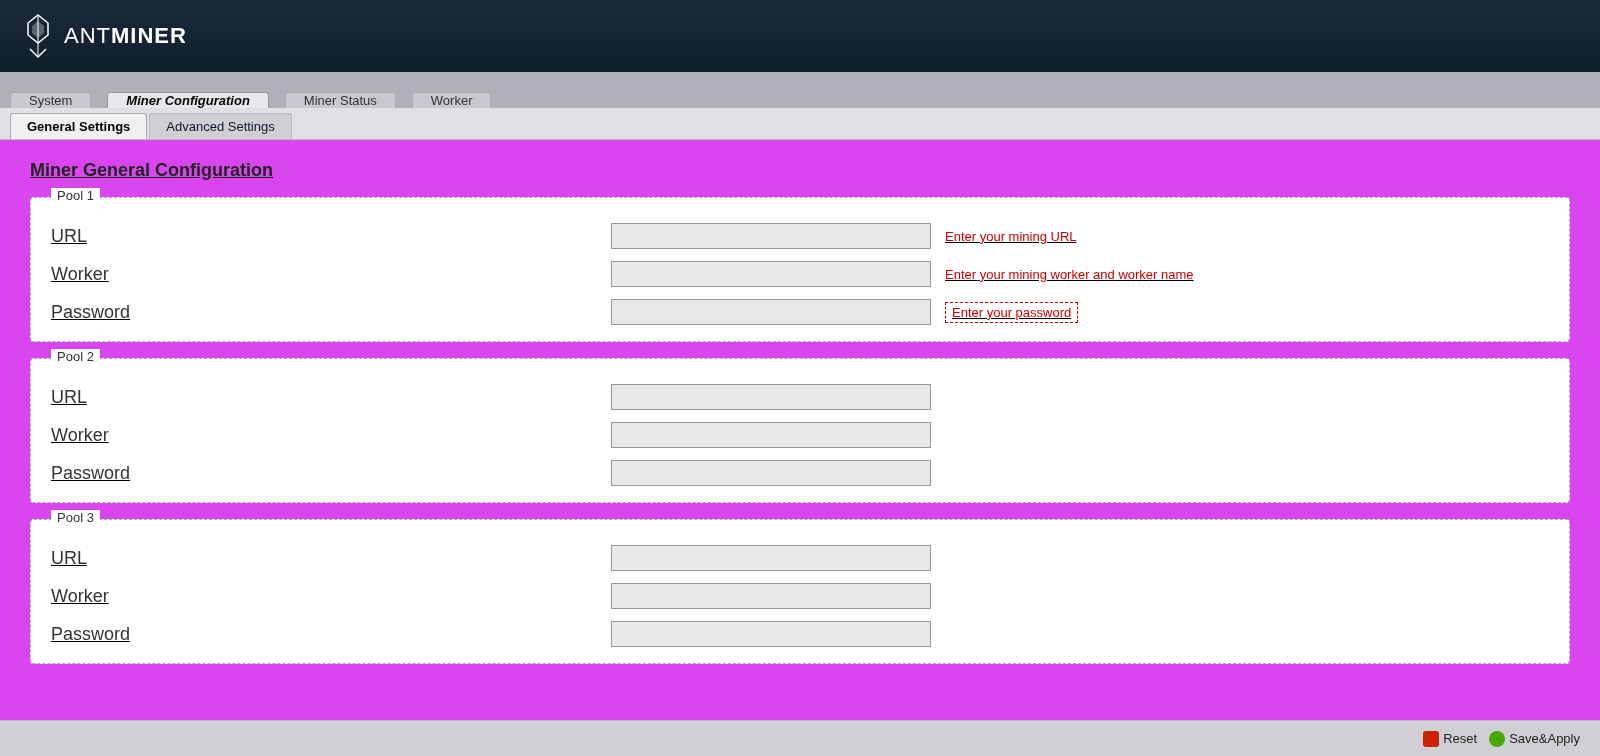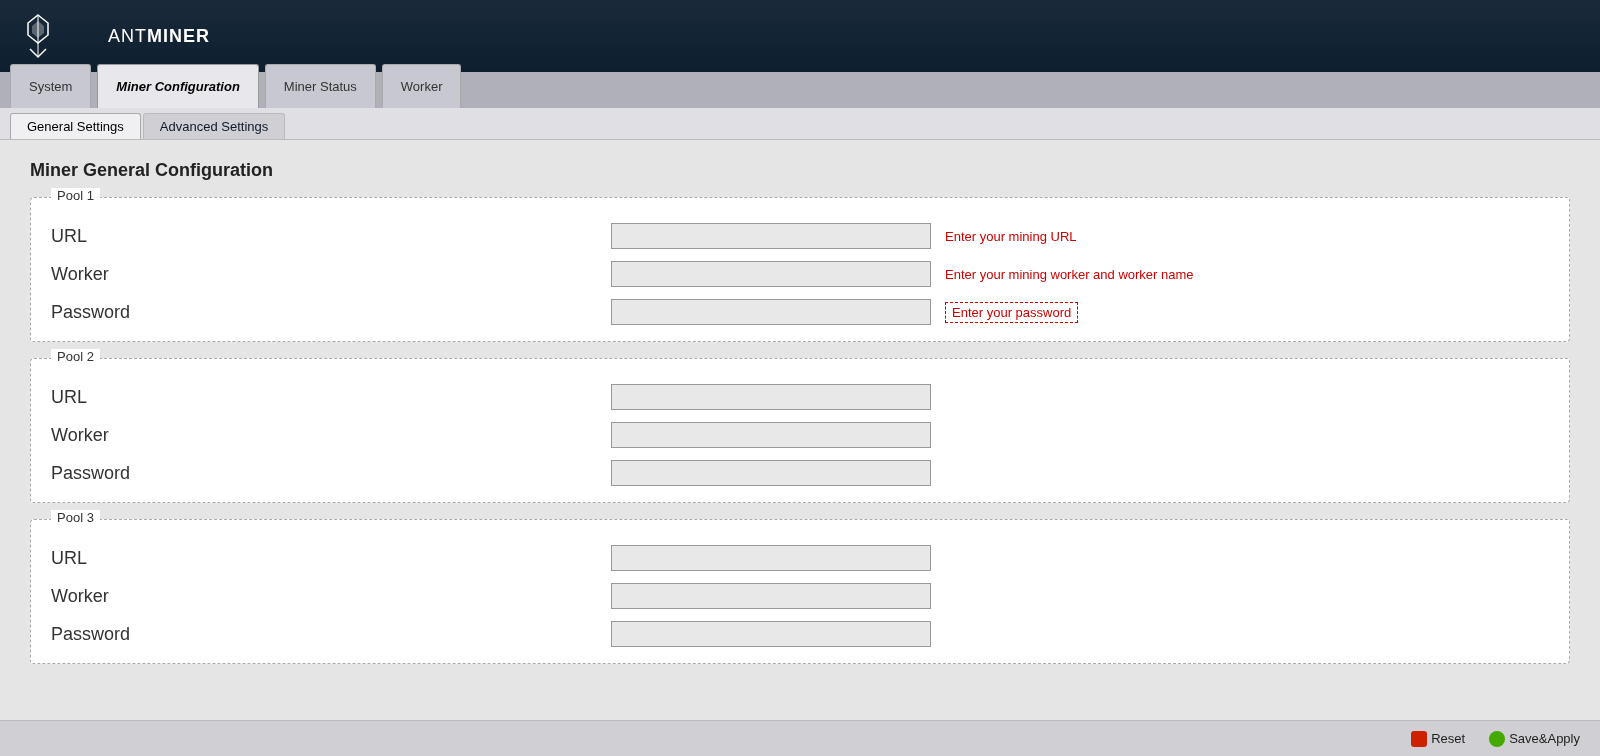--- a/index.html
+++ b/index.html
@@ -17,25 +17,24 @@
       display: flex;
       align-items: center;
       gap: 8px;
       color: white;
     }
     #logo-icon {
       width: 36px;
       height: 46px;
     }
     #logo-text {
-      font-size: 18px;
+      font-size: 22px;
       font-weight: bold;
       color: white;
       letter-spacing: 1px;
-      margin-left: 44px;
     }
     #logo-text span.ant { font-weight: normal; }
     #logo-text span.miner { font-weight: bold; }
 
     
     #nav-bar {
       background: #b0b0b8;
       height: 36px;
       display: flex;
       align-items: flex-end;
@@ -43,23 +42,23 @@
       border-bottom: none;
     }
     .nav-tab {
       padding: 6px 18px;
       cursor: pointer;
       font-size: 13px;
       border: 1px solid #aaa;
       border-bottom: none;
       background: #c8c8d0;
       color: #333;
-      margin-right: 6px;
+      margin-right: 16px;
       border-radius: 3px 3px 0 0;
-      height: 44px;
+      height: 16px;
       display: flex;
       align-items: center;
     }
     .nav-tab.active {
       background: #e8e8ec;
       font-weight: bold;
       color: #000;
       border-color: #999;
       font-style: italic;
     }
@@ -82,31 +81,32 @@
       background: #d0d0d4;
       color: #0f172a;
       margin-right: 2px;
       border-radius: 3px 3px 0 0;
       height: 26px;
       display: flex;
       align-items: center;
     }
     .sub-tab.active {
       background: #f0f0f2;
-      font-weight: normal;
+      font-weight: bold;
       color: #000;
       border-color: #aaa;
     }
 
     
     #main-content {
-      background: #e5e5e5;
+      background: #d946ef;
       padding: 20px 30px;
       height: calc(756px - 72px - 36px - 32px);
       overflow-y: auto;
+      text-decoration: underline;
     }
 
     #page-title {
       font-size: 18px;
       font-weight: bold;
       color: #222;
       margin-bottom: 16px;
     }
 
     
@@ -169,21 +169,21 @@
       position: fixed;
       bottom: 0;
       right: 0;
       width: 100%;
       height: 36px;
       background: #d0d0d4;
       display: flex;
       align-items: center;
       justify-content: flex-end;
       padding-right: 20px;
-      gap: 24px;
+      gap: 12px;
       border-top: 1px solid #bbb;
     }
 
     .footer-btn {
       display: flex;
       align-items: center;
       gap: 4px;
       cursor: pointer;
       font-size: 13px;
       color: #222;

